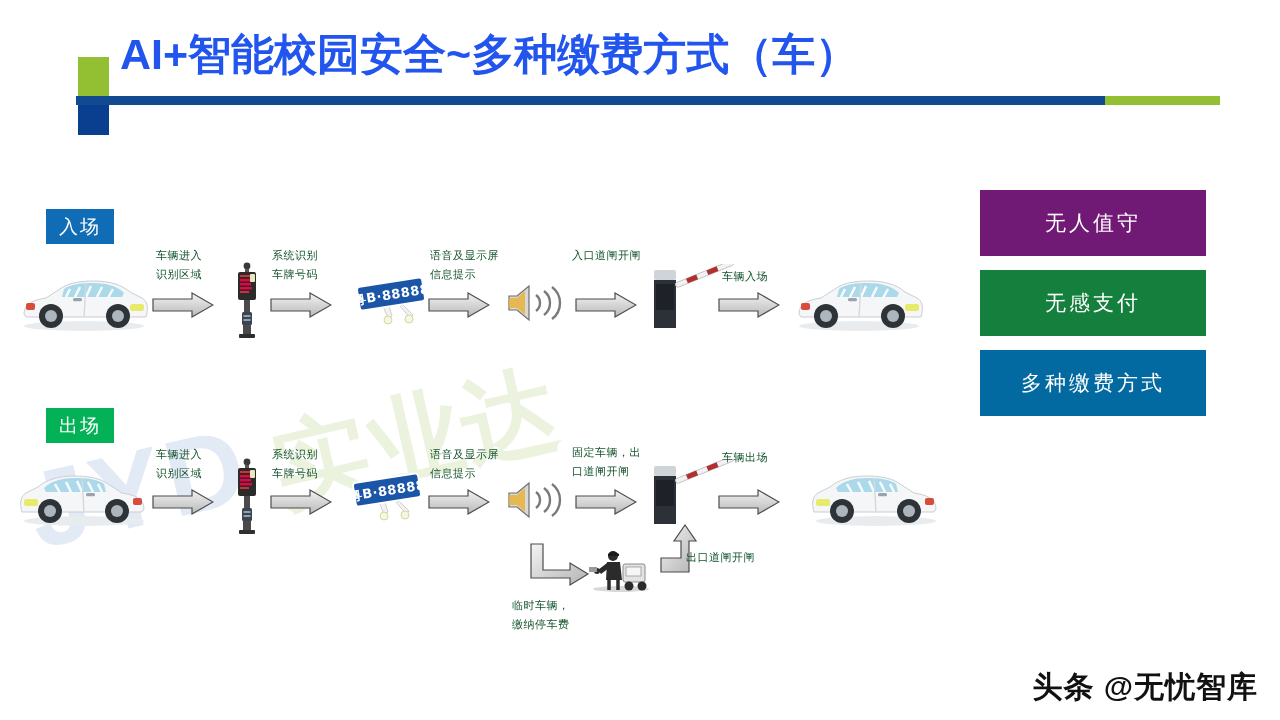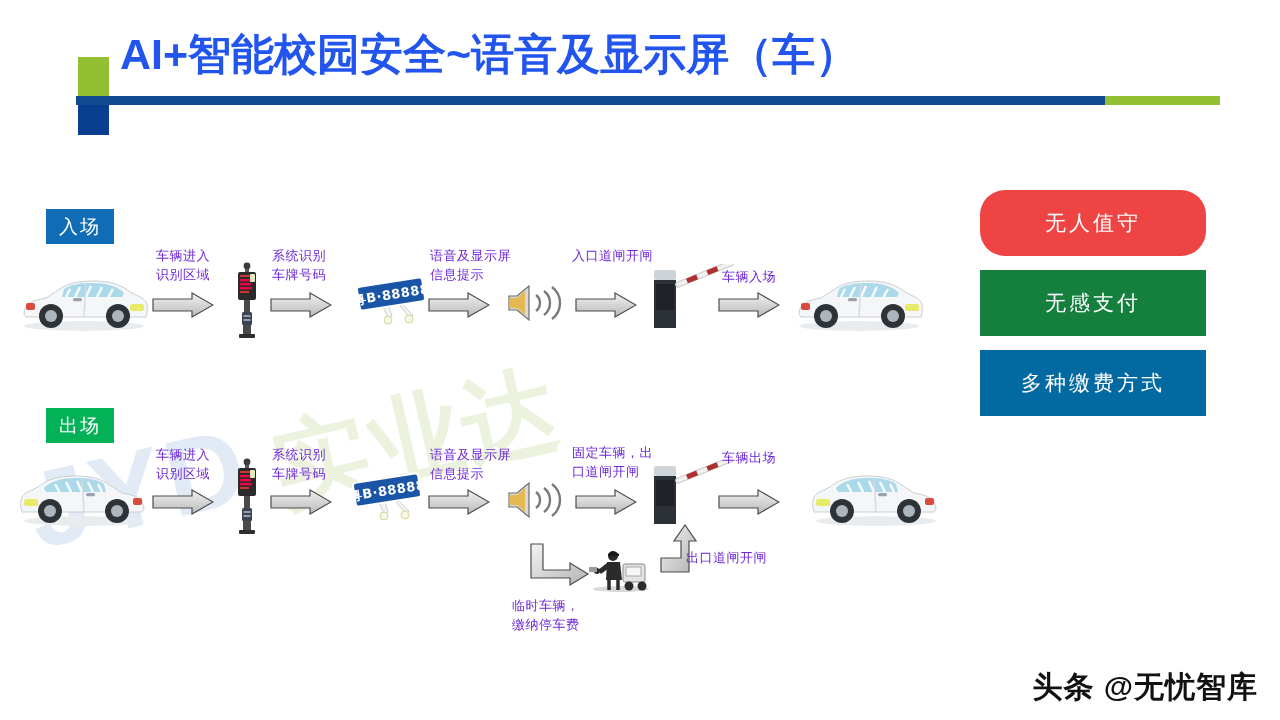--- a/index.html
+++ b/index.html
@@ -79,22 +79,22 @@
   }
   .hdr-sq-blue {
     position: absolute;
     left: 78px; top: 105px;
     width: 31px; height: 30px;
     background: #0a3f8f;
   }
   .flow-label {
     position: absolute;
     font-family: "Liberation Serif", "DejaVu Serif", serif;
-    font-size: 13px;
-    color: #6d28d9;
+    font-size: 11px;
+    color: #14532d;
     line-height: 19px;
     white-space: pre-line;
     letter-spacing: .5px;
     z-index: 4;
   }
   .stage-tag {
     position: absolute;
     display: flex; align-items: center; justify-content: center;
     font-family: "Liberation Sans", sans-serif;
     font-size: 19px;
@@ -156,21 +156,21 @@
 <div id="watermark">
   <div class="wm-cn">实业达</div>
   <div class="wm-text">JYD</div>
 </div>
 
 <div id="header">
   <div class="hdr-sq-green"></div>
   <div class="hdr-sq-blue"></div>
   <div class="hdr-rule-blue"></div>
   <div class="hdr-rule-green"></div>
-  <div id="title">AI+智能校园安全~语音及显示屏（车）</div>
+  <div id="title">AI+智能校园安全~多种缴费方式（车）</div>
 </div>
 
 <div class="stage-tag" style="left:46px; top:209px; width:68px; height:35px; background:#0f6cb5;">
   <span>入场</span>
 </div>
 
 <div class="car" style="left:18px; top:270px;">
   <svg width="132" height="62" viewBox="0 0 132 62" xmlns="http://www.w3.org/2000/svg">
     <ellipse cx="66" cy="56" rx="60" ry="5" fill="#e9ecef"></ellipse>
     <path d="M6 44 C6 33 16 30 28 28 L45 17 C52 13 62 11 76 11 C92 11 104 15 112 22 L124 28 C129 31 130 36 129 43 L128 47 L8 47 Z" fill="#f4f6f8" stroke="#c9ced4" stroke-width="1"></path>
@@ -471,21 +471,21 @@
 
 <div class="arrow" style="left:660px; top:524px;">
   <svg width="50" height="62" viewBox="0 0 50 62" xmlns="http://www.w3.org/2000/svg">
     <path d="M1 48 L1 34 L21 34 L21 17 L14 17 L25 1 L36 17 L29 17 L29 48 Z" fill="url(#ag2)" stroke="#4d4d4d" stroke-width="1.2"></path>
   </svg>
 </div>
 
 <div class="flow-label" style="left:686px; top:548px; width:120px;">出口道闸开闸</div>
 
 <div id="features">
-  <div class="feature-box" style="background:#ef4444;border-radius:25px;">
+  <div class="feature-box" style="background:#701a75;">
     <span>无人值守</span>
   </div>
   <div class="feature-box" style="background:#15803d;">
     <span>无感支付</span>
   </div>
   <div class="feature-box" style="background:#0369a1;">
     <span>多种缴费方式</span>
   </div>
 </div>
 

